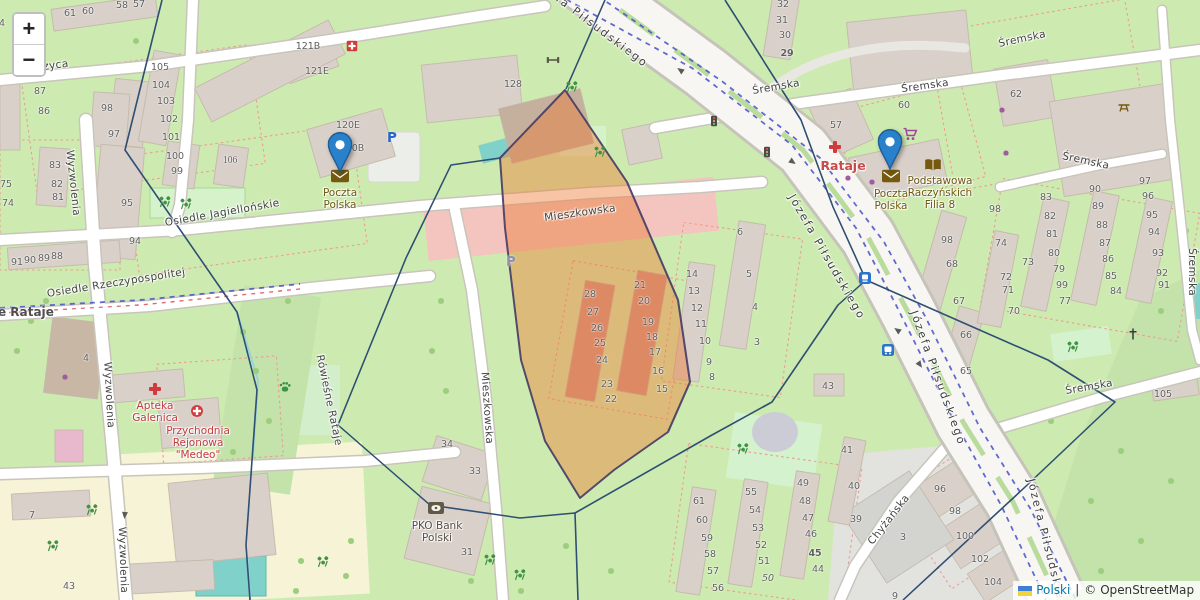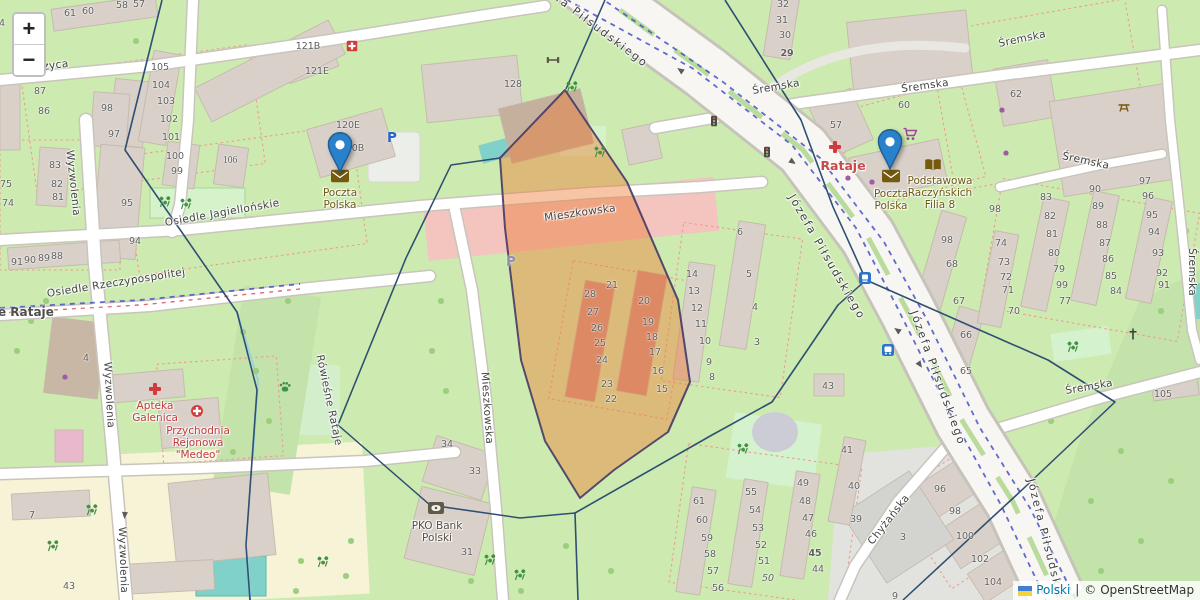--- a/index.html
+++ b/index.html
@@ -306,21 +306,21 @@
         <div class="bn" style="left: 447px; top: 443px;">34</div>
         <div class="bn" style="left: 475px; top: 470px;">33</div>
         <div class="bn" style="left: 467px; top: 551px;">31</div>
         <div class="bn" style="left: 590px; top: 293px;">28</div>
         <div class="bn" style="left: 593px; top: 311px;">27</div>
         <div class="bn" style="left: 597px; top: 327px;">26</div>
         <div class="bn" style="left: 600px; top: 342px;">25</div>
         <div class="bn" style="left: 602px; top: 359px;">24</div>
         <div class="bn" style="left: 607px; top: 383px;">23</div>
         <div class="bn" style="left: 611px; top: 398px;">22</div>
-        <div class="bn" style="left: 612px; top: 284px; text-align: right;">21</div>
+        <div class="bn" style="left: 640px; top: 284px; text-align: right;">21</div>
         <div class="bn" style="left: 644px; top: 300px;">20</div>
         <div class="bn" style="left: 648px; top: 321px;">19</div>
         <div class="bn" style="left: 652px; top: 336px;">18</div>
         <div class="bn" style="left: 655px; top: 351px;">17</div>
         <div class="bn" style="left: 658px; top: 370px;">16</div>
         <div class="bn" style="left: 662px; top: 388px;">15</div>
         <div class="bn" style="left: 692px; top: 273px;">14</div>
         <div class="bn" style="left: 694px; top: 290px;">13</div>
         <div class="bn" style="left: 697px; top: 307px;">12</div>
         <div class="bn" style="left: 701px; top: 323px;">11</div>
@@ -361,21 +361,21 @@
         <div class="bn" style="left: 993px; top: 581px;">104</div>
         <div class="bn" style="left: 895px; top: 595px;">9</div>
         <div class="bn" style="left: 947px; top: 239px;">98</div>
         <div class="bn" style="left: 952px; top: 263px;">68</div>
         <div class="bn" style="left: 959px; top: 300px;">67</div>
         <div class="bn" style="left: 966px; top: 334px;">66</div>
         <div class="bn" style="left: 966px; top: 370px;">65</div>
         <div class="bn" style="left: 1008px; top: 289px;">71</div>
         <div class="bn" style="left: 1014px; top: 310px;">70</div>
         <div class="bn" style="left: 1001px; top: 242px;">74</div>
-        <div class="bn" style="left: 1004px; top: 261px;">73</div>
+        <div class="bn" style="left: 1028px; top: 261px;">73</div>
         <div class="bn" style="left: 1006px; top: 276px;">72</div>
         <div class="bn" style="left: 783px; top: 3px;">32</div>
         <div class="bn" style="left: 782px; top: 19px;">31</div>
         <div class="bn" style="left: 785px; top: 34px;">30</div>
         <div class="bn" style="left: 787px; top: 52px; font-weight: bold;">29</div>
         <div class="bn" style="left: 1016px; top: 93px;">62</div>
         <div class="bn" style="left: 1095px; top: 188px;">90</div>
         <div class="bn" style="left: 1145px; top: 180px;">97</div>
         <div class="bn" style="left: 1148px; top: 195px;">96</div>
         <div class="bn" style="left: 1046px; top: 196px;">83</div>

